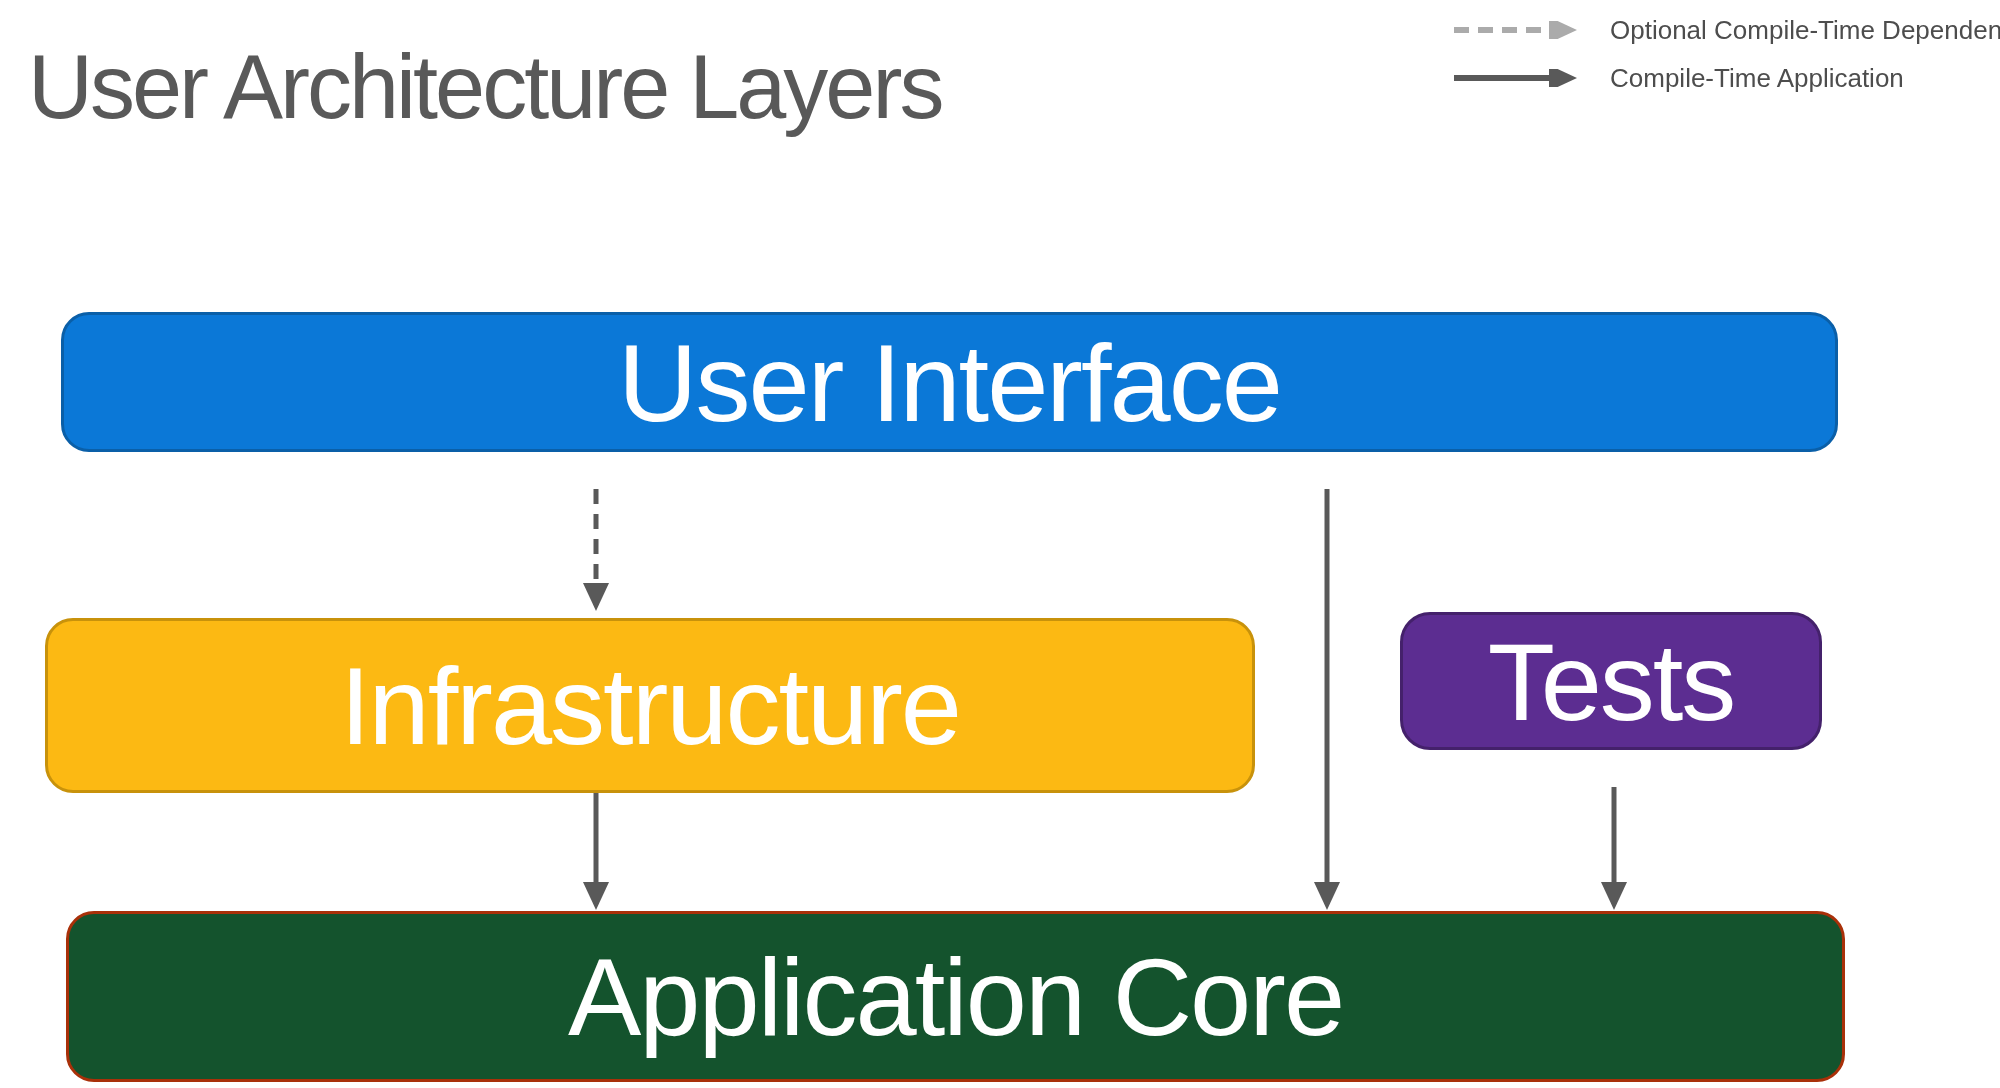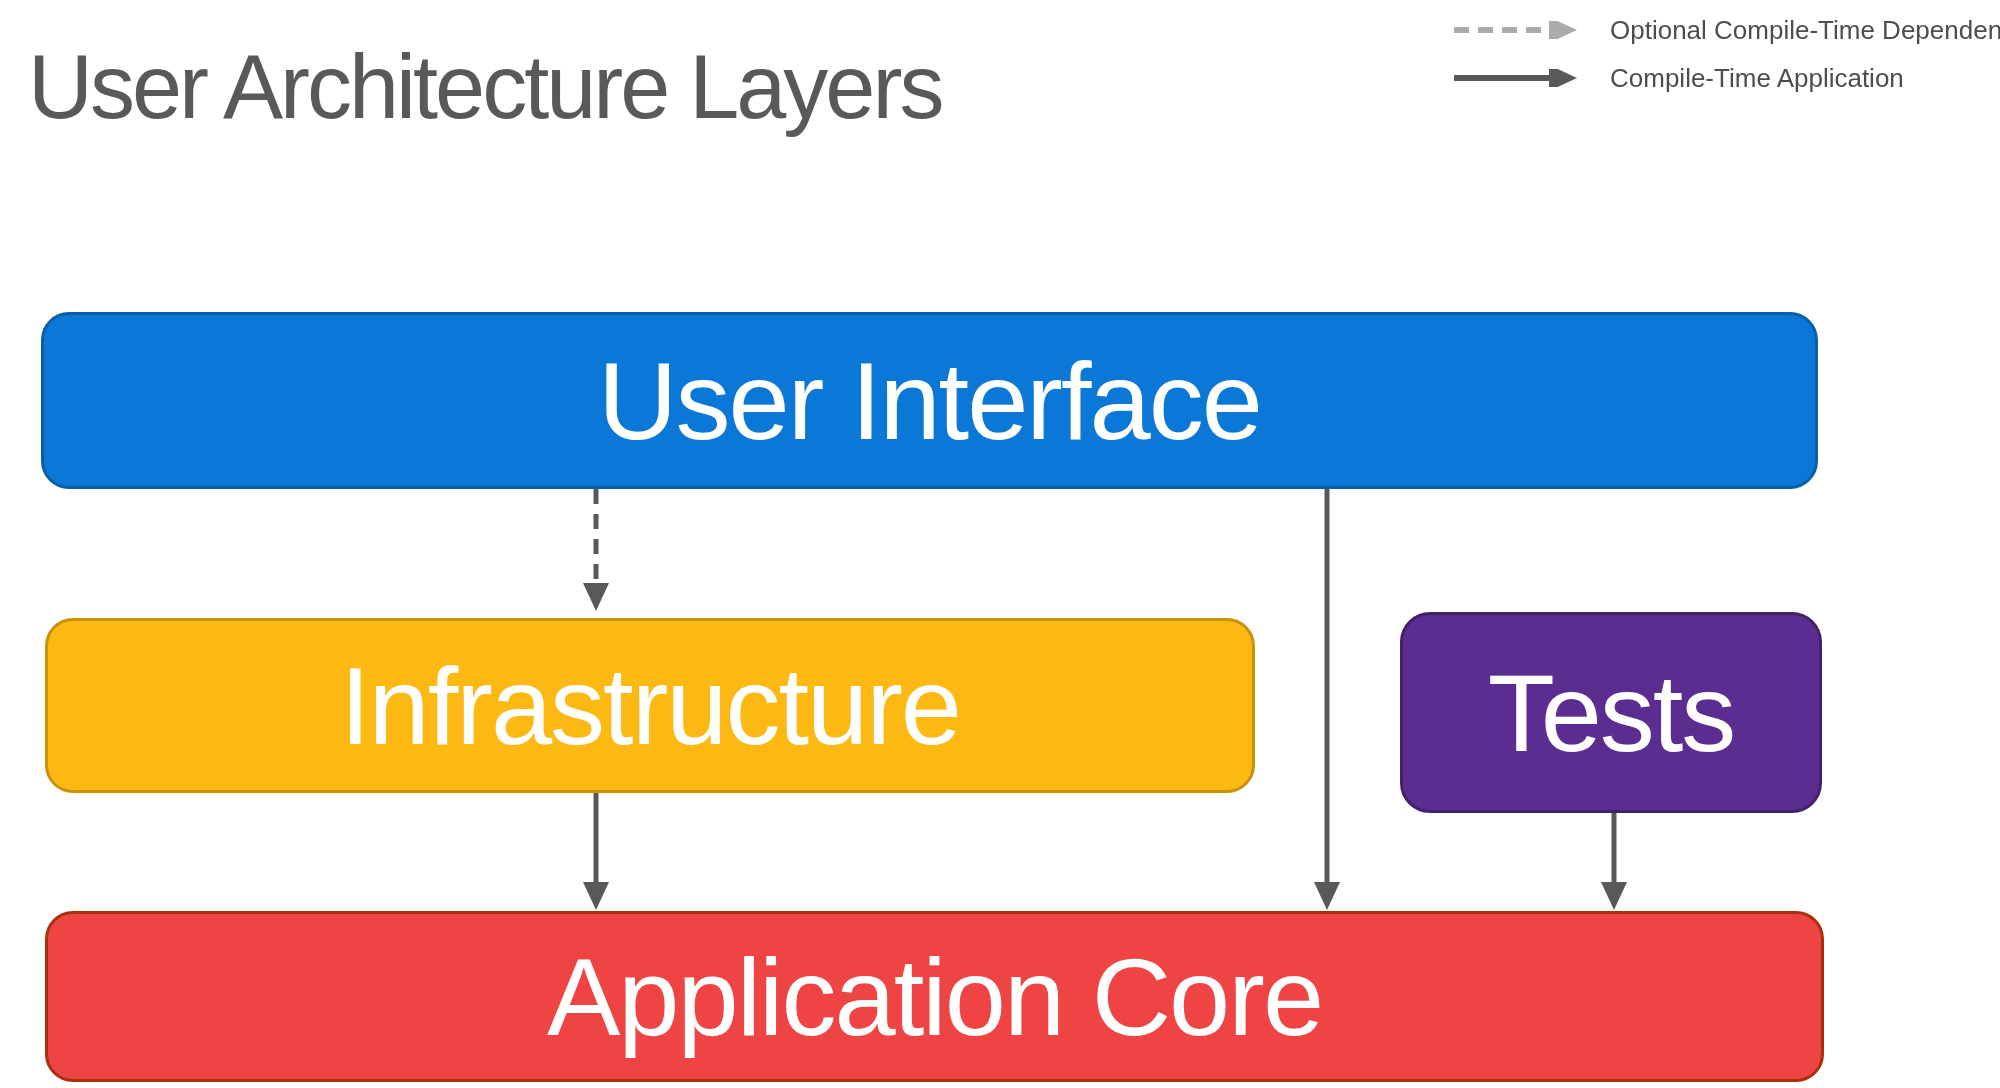--- a/index.html
+++ b/index.html
@@ -55,23 +55,23 @@
     align-items: center;
     justify-content: center;
   }
   .layer-label {
     color: var(--box-text, #ffffff);
     font-size: 110px;
     font-weight: 300;
     letter-spacing: -2px;
     white-space: nowrap;
   }
-  .box-user-interface   { left: 41px;   top: 312px; width: 1777px; height: 177px; border: 3px solid #0a5fa8; }
+  .box-user-interface   { left: 61px;   top: 312px; width: 1777px; height: 140px; border: 3px solid #0a5fa8; }
   .box-infrastructure   { left: 45px;   top: 612px; width: 1210px; height: 175px; border: 3px solid #c8920b; margin-top: 6px; }
-  .box-tests            { left: 1400px; top: 612px; width: 422px;  height: 201px; border: 3px solid #44216b; border-radius: 30px; }
+  .box-tests            { left: 1400px; top: 612px; width: 422px;  height: 138px; border: 3px solid #44216b; border-radius: 30px; }
   .box-application-core { left: 45px;   top: 911px; width: 1779px; height: 171px; border: 3px solid #a93009; }
 
   
   .edges-svg {
     position: absolute;
     left: 0; top: 0;
     width: 2000px;
     height: 1088px;
   }
   .edge-solid {
@@ -144,17 +144,17 @@
   </div>
 
   <div class="layer-box box-infrastructure" style="background-color: rgb(252, 185, 19);">
     <span class="layer-label">Infrastructure</span>
   </div>
 
   <div class="layer-box box-tests" style="background-color: rgb(92, 45, 145);">
     <span class="layer-label">Tests</span>
   </div>
 
-  <div class="layer-box box-application-core" style="background-color: #ef4444;">
+  <div class="layer-box box-application-core" style="background-color: #14532d; margin-left: 21px;">
     <span class="layer-label">Application Core</span>
   </div>
 
 </div>
 
 </body></html>

